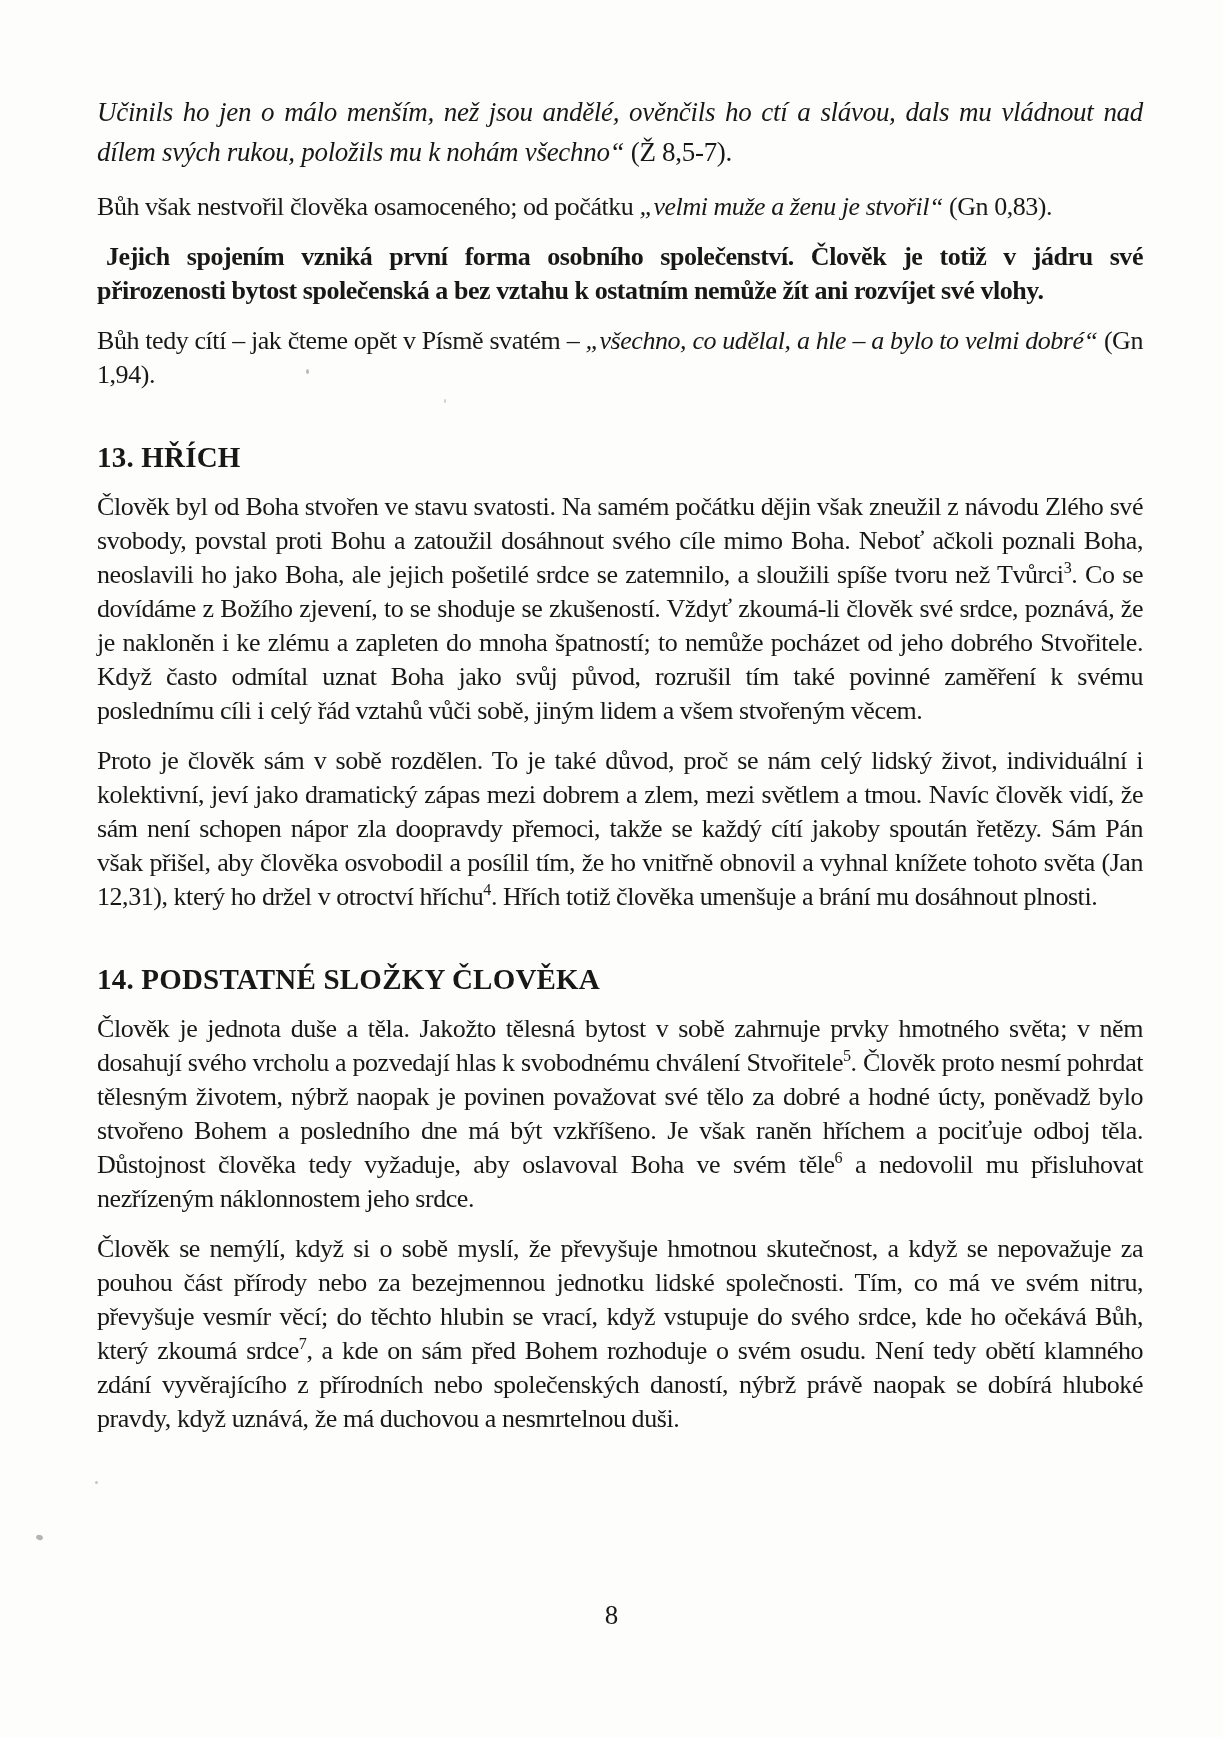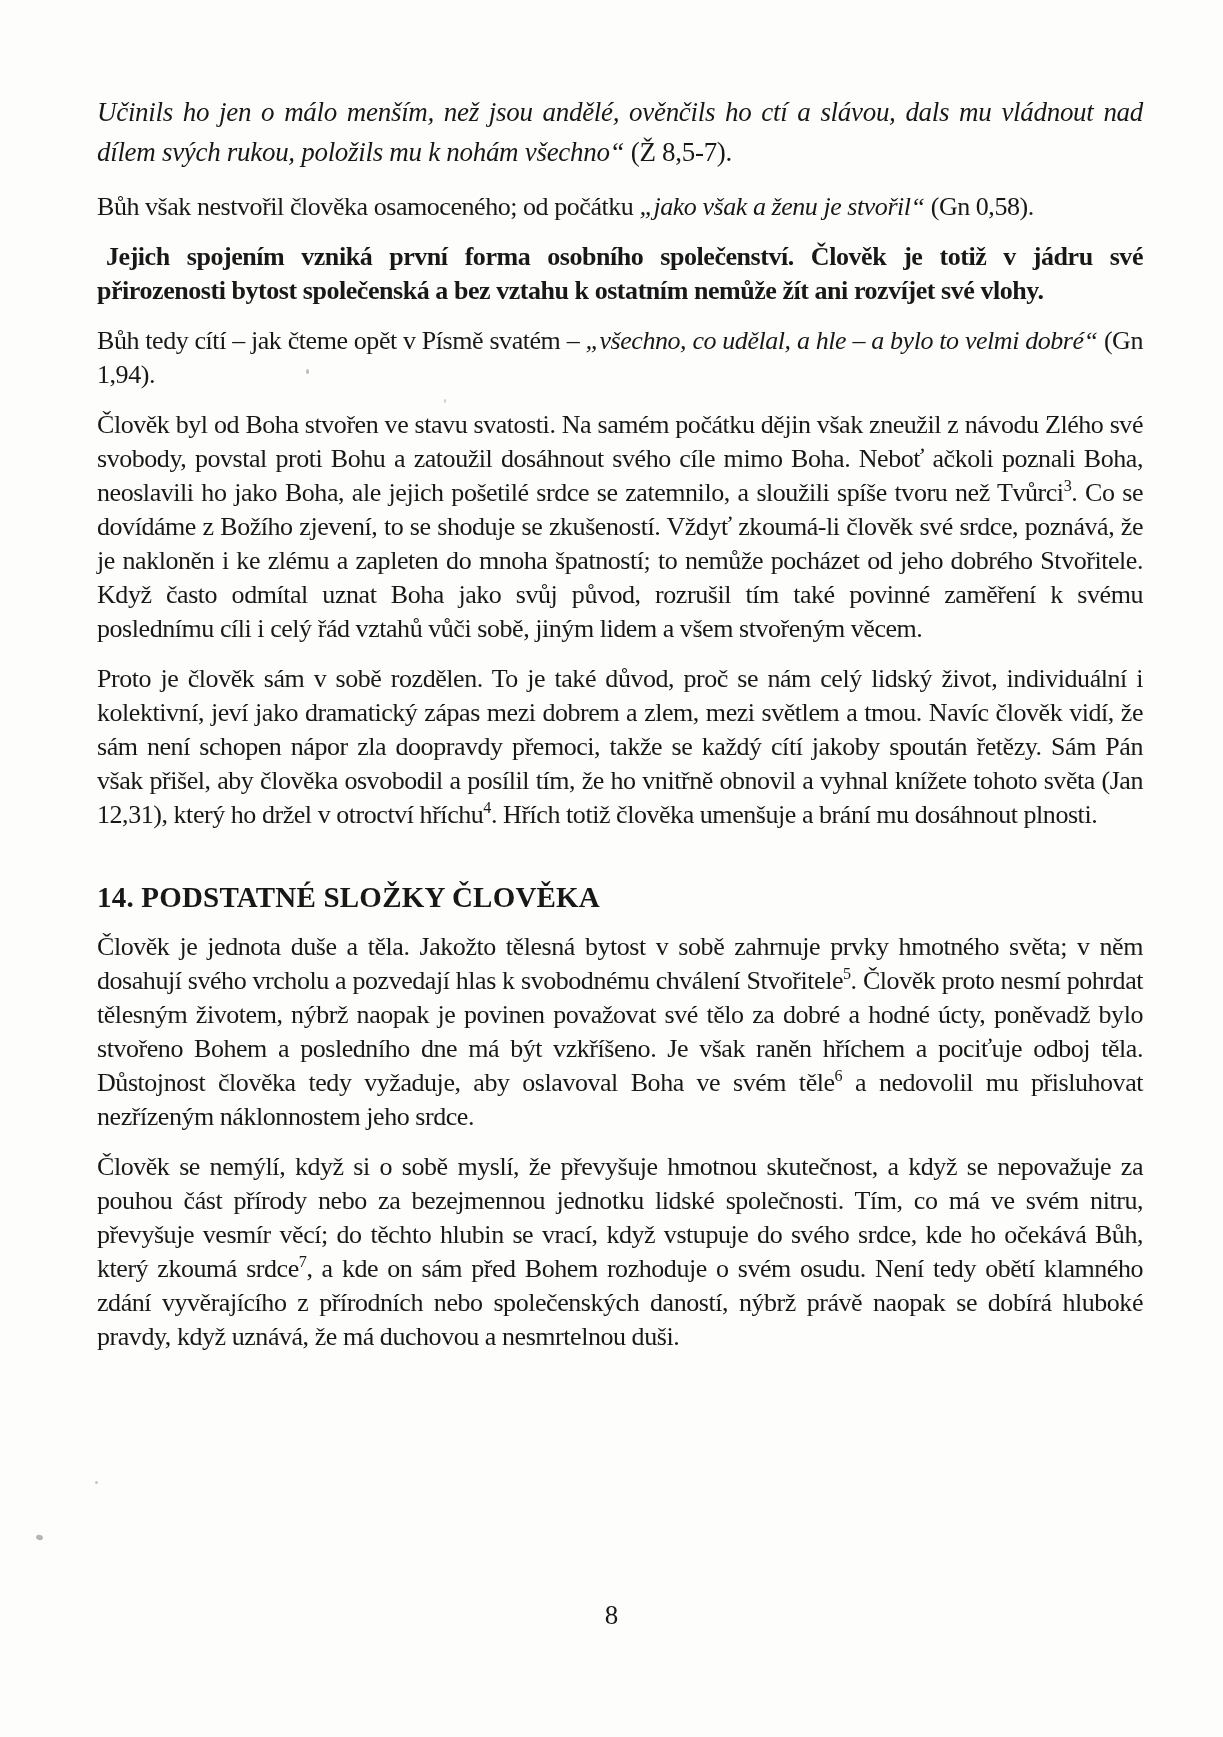--- a/index.html
+++ b/index.html
@@ -73,23 +73,24 @@
   .speck.s2 { left: 95px;  top: 1481px; width: 3px; height: 3px; opacity: .5; }
   .speck.s3 { left: 306px; top: 369px;  width: 3px; height: 5px; opacity: .6; }
   .speck.s4 { left: 444px; top: 399px;  width: 2px; height: 4px; opacity: .45; }
 </style>
 </head>
 <body>
 
 <div class="page">
   <div class="content">
       <p class="paragraph lead"><span class="italic">Učinils ho jen o málo menším, než jsou andělé, ověnčils ho ctí a slávou, dals mu vládnout nad dílem svých rukou, položils mu k nohám všechno“ </span><span>(Ž 8,5-7).</span></p>
-      <p class="paragraph"><span>Bůh však nestvořil člověka osamoceného; od počátku </span><span class="italic">„jako však a ženu je stvořil“</span><span> (Gn 0,58).</span></p>
+      <p class="paragraph"><span>Bůh však nestvořil člověka osamoceného; od počátku </span><span class="italic">„velmi muže a ženu je stvořil“</span><span> (Gn 0,83).</span></p>
       <p class="paragraph indent"><span>Jejich spojením vzniká první forma osobního společenství. Člověk je totiž v jádru své přirozenosti bytost společenská a bez vztahu k ostatním nemůže žít ani rozvíjet své vlohy.</span></p>
       <p class="paragraph"><span>Bůh tedy cítí – jak čteme opět v Písmě svatém – </span><span class="italic">„všechno, co udělal, a hle – a bylo to velmi dobré“</span><span> (Gn 1,94).</span></p>
+      <h2 class="section-heading">13. HŘÍCH</h2>
       <p class="paragraph"><span>Člověk byl od Boha stvořen ve stavu svatosti. Na samém počátku dějin však zneužil z návodu Zlého své svobody, povstal proti Bohu a zatoužil dosáhnout svého cíle mimo Boha. Neboť ačkoli poznali Boha, neoslavili ho jako Boha, ale jejich pošetilé srdce se zatemnilo, a sloužili spíše tvoru než Tvůrci</span><sup>3</sup><span>. Co se dovídáme z Božího zjevení, to se shoduje se zkušeností. Vždyť zkoumá-li člověk své srdce, poznává, že je nakloněn i ke zlému a zapleten do mnoha špatností; to nemůže pocházet od jeho dobrého Stvořitele. Když často odmítal uznat Boha jako svůj původ, rozrušil tím také povinné zaměření k svému poslednímu cíli i celý řád vztahů vůči sobě, jiným lidem a všem stvořeným věcem.</span></p>
       <p class="paragraph"><span>Proto je člověk sám v sobě rozdělen. To je také důvod, proč se nám celý lidský život, individuální i kolektivní, jeví jako dramatický zápas mezi dobrem a zlem, mezi světlem a tmou. Navíc člověk vidí, že sám není schopen nápor zla doopravdy přemoci, takže se každý cítí jakoby spoután řetězy. Sám Pán však přišel, aby člověka osvobodil a posílil tím, že ho vnitřně obnovil a vyhnal knížete tohoto světa (Jan 12,31), který ho držel v otroctví hříchu</span><sup>4</sup><span>. Hřích totiž člověka umenšuje a brání mu dosáhnout plnosti.</span></p>
       <h2 class="section-heading">14. PODSTATNÉ SLOŽKY ČLOVĚKA</h2>
       <p class="paragraph"><span>Člověk je jednota duše a těla. Jakožto tělesná bytost v sobě zahrnuje prvky hmotného světa; v něm dosahují svého vrcholu a pozvedají hlas k svobodnému chválení Stvořitele</span><sup>5</sup><span>. Člověk proto nesmí pohrdat tělesným životem, nýbrž naopak je povinen považovat své tělo za dobré a hodné úcty, poněvadž bylo stvořeno Bohem a posledního dne má být vzkříšeno. Je však raněn hříchem a pociťuje odboj těla. Důstojnost člověka tedy vyžaduje, aby oslavoval Boha ve svém těle</span><sup>6</sup><span> a nedovolil mu přisluhovat nezřízeným náklonnostem jeho srdce.</span></p>
       <p class="paragraph"><span>Člověk se nemýlí, když si o sobě myslí, že převyšuje hmotnou skutečnost, a když se nepovažuje za pouhou část přírody nebo za bezejmennou jednotku lidské společnosti. Tím, co má ve svém nitru, převyšuje vesmír věcí; do těchto hlubin se vrací, když vstupuje do svého srdce, kde ho očekává Bůh, který zkoumá srdce</span><sup>7</sup><span>, a kde on sám před Bohem rozhoduje o svém osudu. Není tedy obětí klamného zdání vyvěrajícího z přírodních nebo společenských daností, nýbrž právě naopak se dobírá hluboké pravdy, když uznává, že má duchovou a nesmrtelnou duši.</span></p>
     </div>
   <div class="page-number">8</div>
   <div class="speck s1"></div>
   <div class="speck s2"></div>
   <div class="speck s3"></div>

